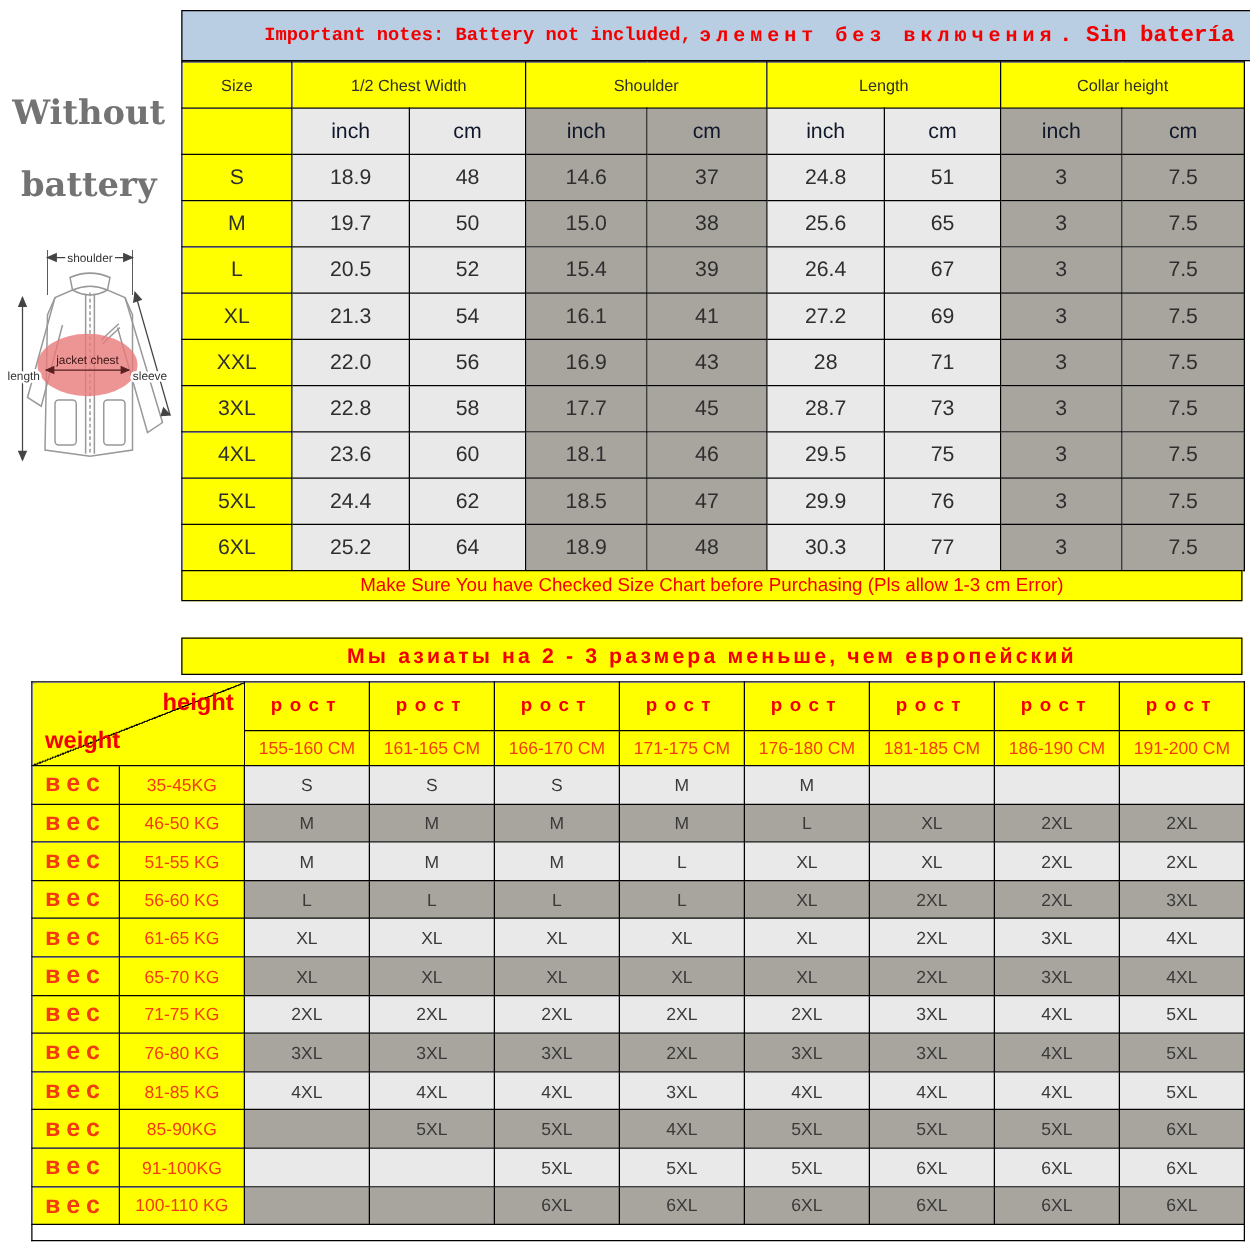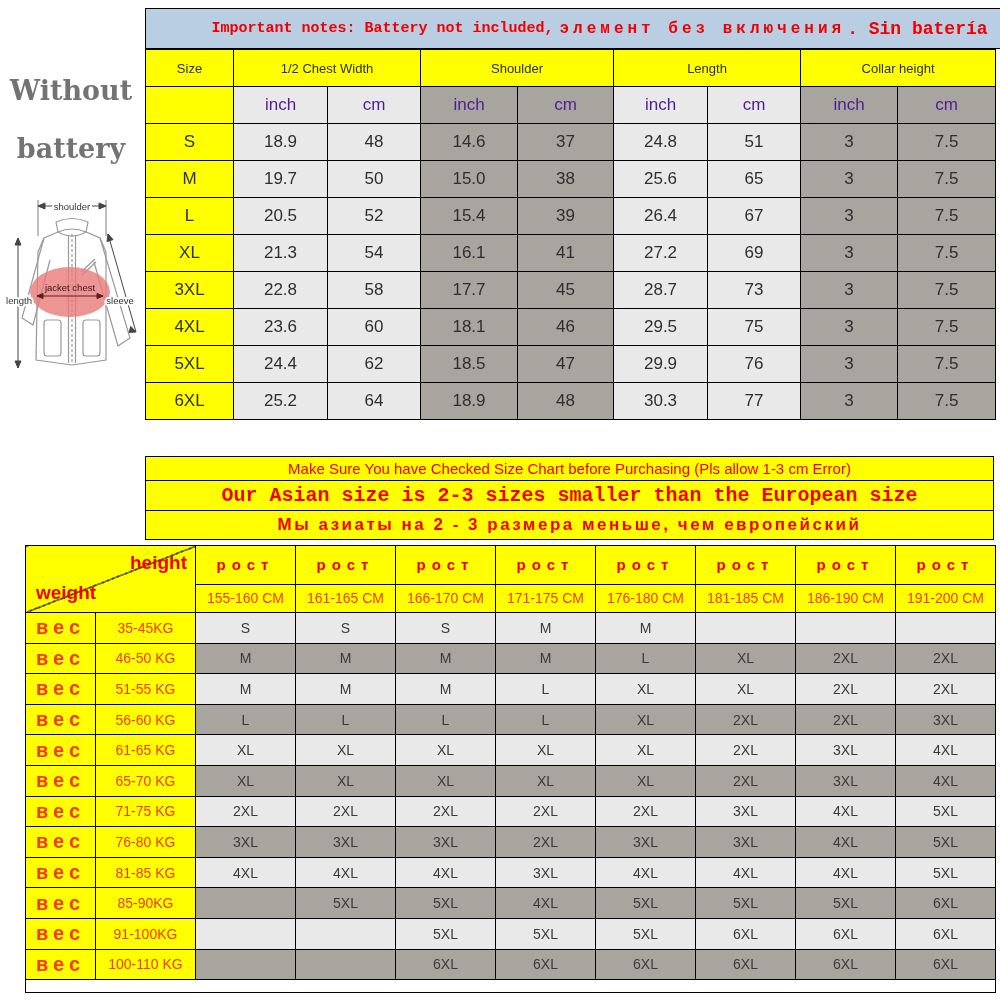--- a/index.html
+++ b/index.html
@@ -19,21 +19,21 @@
   .banner .ru{letter-spacing:4px;margin:0 2px 0 6px;font-size:16px;}
   .banner .es{font-size:18px;}
 
   
   table{border-collapse:collapse;table-layout:fixed;}
   .t1{position:absolute;left:145px;top:49px;width:850px;}
   .t1 th,.t1 td{border:1px solid #000;text-align:center;vertical-align:middle;
                 height:36px;padding:0;font-size:17px;color:#2e2e2e;overflow:hidden;}
   .yellow{background:var(--yellow,#ffff00);color:var(--red,#f20000);}
   .t1 .gh{font-weight:normal;font-size:13px;}
-  .t1 .unit{font-weight:normal;color:#4c1d95;}
+  .t1 .unit{font-weight:normal;color:#0f172a;}
   .gLight{background:var(--light_gray,#e9e9e9);}
   .gDark{background:var(--dark_gray,#a8a49e);}
   .t1 .sizecell{font-size:17px;}
 
   
   .note{position:absolute;left:145px;width:849px;box-sizing:border-box;border:1px solid #000;
         background:var(--yellow,#ffff00);color:var(--red,#f20000);text-align:center;white-space:nowrap;}
   .note1{top:456px;height:25px;line-height:23px;font-size:15px;}
   .note2{top:480px;height:31px;line-height:29px;font-size:20px;font-weight:bold;
          font-family:"Liberation Mono",monospace;}
@@ -195,20 +195,31 @@
           <td class="val gLight">21.3</td>
           <td class="val gLight">54</td>
           <td class="val gDark">16.1</td>
           <td class="val gDark">41</td>
           <td class="val gLight">27.2</td>
           <td class="val gLight">69</td>
           <td class="val gDark">3</td>
           <td class="val gDark">7.5</td>
         </tr>
         <tr>
+          <td class="yellow sizecell">XXL</td>
+          <td class="val gLight">22.0</td>
+          <td class="val gLight">56</td>
+          <td class="val gDark">16.9</td>
+          <td class="val gDark">43</td>
+          <td class="val gLight">28</td>
+          <td class="val gLight">71</td>
+          <td class="val gDark">3</td>
+          <td class="val gDark">7.5</td>
+        </tr>
+        <tr>
           <td class="yellow sizecell">3XL</td>
           <td class="val gLight">22.8</td>
           <td class="val gLight">58</td>
           <td class="val gDark">17.7</td>
           <td class="val gDark">45</td>
           <td class="val gLight">28.7</td>
           <td class="val gLight">73</td>
           <td class="val gDark">3</td>
           <td class="val gDark">7.5</td>
         </tr>
@@ -242,21 +253,20 @@
           <td class="val gDark">48</td>
           <td class="val gLight">30.3</td>
           <td class="val gLight">77</td>
           <td class="val gDark">3</td>
           <td class="val gDark">7.5</td>
         </tr>
       </tbody>
   </table>
 
   <div class="note note1">Make Sure You have Checked Size Chart before Purchasing (Pls allow 1-3 cm Error)</div>
-  <div class="note note2">Our Asian size is 2-3 sizes smaller than the European size</div>
   <div class="note note3">Мы азиаты на 2 - 3 размера меньше, чем европейский</div>
 
   <table class="t2">
     <colgroup>
       <col style="width:70px">
         <col style="width:100px">
       <col style="width:100px">
         <col style="width:100px">
         <col style="width:100px">
         <col style="width:100px">

